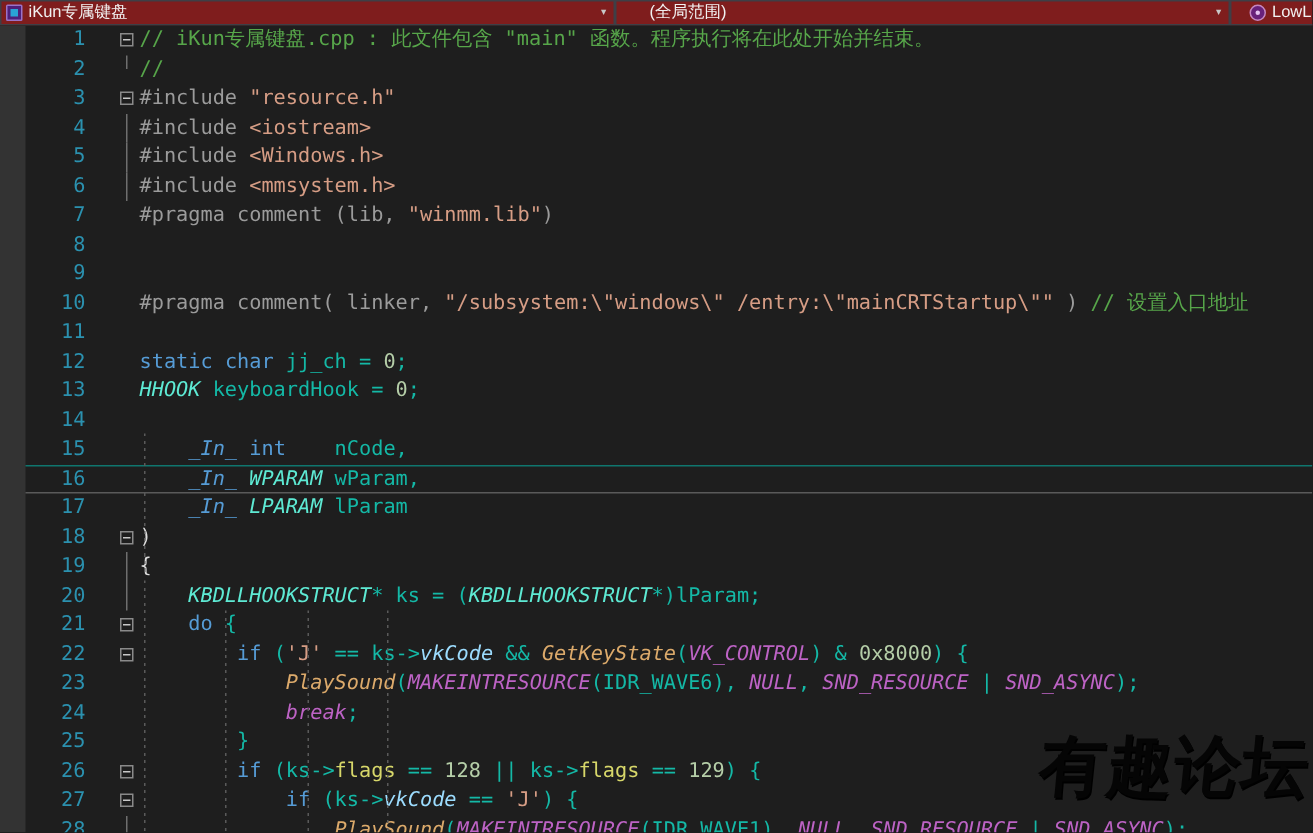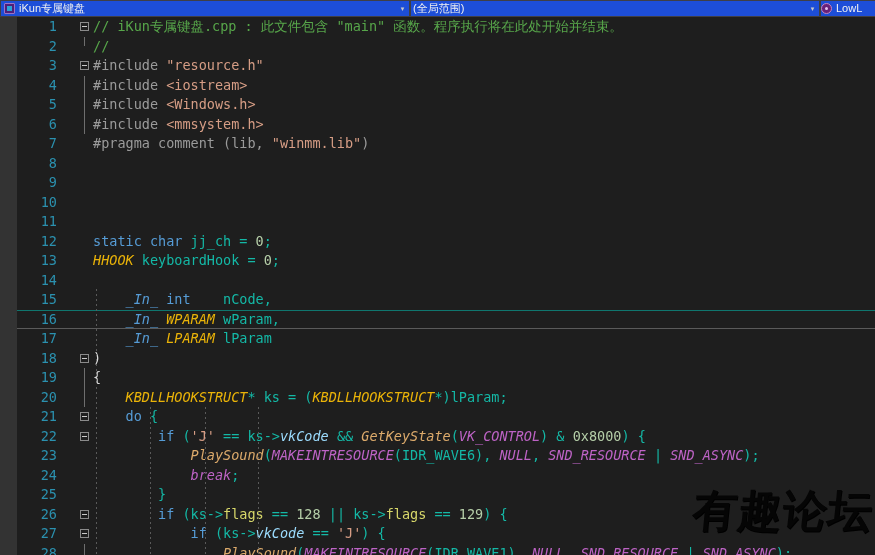--- a/index.html
+++ b/index.html
@@ -7,26 +7,26 @@
   body { font-family:"DejaVu Sans Mono","Liberation Mono",monospace; }
 
   
   .navbar{
     display:flex; align-items:stretch; height:17px; width:875px;
     background:#2d2d30; border-bottom:1px solid #3f3f46;
     font-family:"Liberation Sans","DejaVu Sans",sans-serif; font-size:11px;
   }
   .nav-combo{
     display:flex; align-items:center; position:relative;
-    background:#1d4ed8; border:1px solid #3f3f46; color:#f1f1f1;
+    background:#7f1d1d; border:1px solid #3f3f46; color:#f1f1f1;
     height:17px; overflow:hidden; white-space:nowrap;
   }
   .nav-combo.c1{ width:410px; padding-left:3px; }
-  .nav-combo.c2{ width:410px; padding-left:2px; }
-  .nav-combo.c3{ width:55px; padding-left:0; border-right:none; }
+  .nav-combo.c2{ width:410px; padding-left:22px; }
+  .nav-combo.c3{ width:55px; padding-left:12px; border-right:none; }
   .combo-label{ flex:1; overflow:hidden; text-overflow:clip; line-height:17px; }
   .combo-arrow{
     width:13px; min-width:13px; text-align:center; color:#c8c8c8;
     font-size:7px; line-height:17px;
   }
   .vs-proj-icon{
     width:11px; height:11px; min-width:11px; margin-right:4px;
     background:#4e1f7a; border:1px solid #9b72c8; border-radius:1px;
     position:relative;
   }
@@ -84,21 +84,21 @@
   .guide{
     position:absolute; top:0; width:1px; height:100%;
     background:repeating-linear-gradient(to bottom,#5a5a5a 0px,#5a5a5a 2px,transparent 2px,transparent 5px);
   }
 
   
   .cmt   { color:#57a64a; }
   .pp    { color:#9b9b9b;text-align:center; }
   .str   { color:#d69d85; }
   .kw    { color:#569cd6; }
-  .typ   { color:#eab308; font-style:italic; }
+  .typ   { color:#5eead4; font-style:italic; }
   .mac   { color:#bd63c5; font-style:italic; }
   .fn    { color:#dcaa6b; font-style:italic; }
   .fnp   { color:#dcaa6b; }
   .mem   { color:#9cdcfe; font-style:italic; }
   .memy  { color:#d7d76a; }
   .plain { color:#14b8a6; }
   .num   { color:#b5cea8; }
   .sal   { color:#569cd6; font-style:italic; }
   .punc  { color:#dcdcdc; }
 
@@ -133,21 +133,21 @@
   <div class="code-area" id="code-area">
       <div class="line"><span class="lnum">1</span><span class="fold-box"></span><span class="code"><span class="cmt">// iKun专属键盘.cpp : 此文件包含 "main" 函数。程序执行将在此处开始并结束。</span></span></div>
       <div class="line"><span class="lnum">2</span><span class="vbar" style="height: 50%;"></span><span class="code"><span class="cmt">//</span></span></div>
       <div class="line"><span class="lnum">3</span><span class="fold-box"></span><span class="code"><span class="pp">#include </span><span class="str">"resource.h"</span></span></div>
       <div class="line"><span class="lnum">4</span><span class="vbar"></span><span class="code"><span class="pp">#include </span><span class="str">&lt;iostream&gt;</span></span></div>
       <div class="line"><span class="lnum">5</span><span class="vbar"></span><span class="code"><span class="pp">#include </span><span class="str">&lt;Windows.h&gt;</span></span></div>
       <div class="line"><span class="lnum">6</span><span class="vbar"></span><span class="code"><span class="pp">#include </span><span class="str">&lt;mmsystem.h&gt;</span></span></div>
       <div class="line"><span class="lnum">7</span><span class="code"><span class="pp">#pragma comment (lib, </span><span class="str">"winmm.lib"</span><span class="pp">)</span></span></div>
       <div class="line"><span class="lnum">8</span><span class="code"></span></div>
       <div class="line"><span class="lnum">9</span><span class="code"></span></div>
-      <div class="line"><span class="lnum">10</span></div>
+      <div class="line"><span class="lnum">10</span><span class="code"><span class="pp">#pragma comment( linker, </span><span class="str">"/subsystem:\"windows\" /entry:\"mainCRTStartup\""</span><span class="pp"> ) </span><span class="cmt">// 设置入口地址</span></span></div>
       <div class="line"><span class="lnum">11</span><span class="code"></span></div>
       <div class="line"><span class="lnum">12</span><span class="code"><span class="kw">static</span><span class="plain"> </span><span class="kw">char</span><span class="plain"> jj_ch = </span><span class="num">0</span><span class="plain">;</span></span></div>
       <div class="line"><span class="lnum">13</span><span class="code"><span class="typ">HHOOK</span><span class="plain"> keyboardHook = </span><span class="num">0</span><span class="plain">;</span></span></div>
       <div class="line"><span class="lnum">14</span></div>
       <div class="line"><span class="lnum">15</span><span class="code"><span class="plain">    </span><span class="sal">_In_</span><span class="plain"> </span><span class="kw">int</span><span class="plain">    nCode,</span></span></div>
       <div class="line current"><span class="lnum">16</span><span class="code"><span class="plain">    </span><span class="sal">_In_</span><span class="plain"> </span><span class="typ">WPARAM</span><span class="plain"> wParam,</span></span></div>
       <div class="line"><span class="lnum">17</span><span class="code"><span class="plain">    </span><span class="sal">_In_</span><span class="plain"> </span><span class="typ">LPARAM</span><span class="plain"> lParam</span></span></div>
       <div class="line"><span class="lnum">18</span><span class="fold-box"></span><span class="code"><span class="punc">)</span></span></div>
       <div class="line"><span class="lnum">19</span><span class="vbar"></span><span class="code"><span class="punc">{</span></span></div>
       <div class="line"><span class="lnum">20</span><span class="vbar"></span><span class="code"><span class="plain">    </span><span class="typ">KBDLLHOOKSTRUCT</span><span class="plain">* ks = (</span><span class="typ">KBDLLHOOKSTRUCT</span><span class="plain">*)lParam;</span></span></div>

